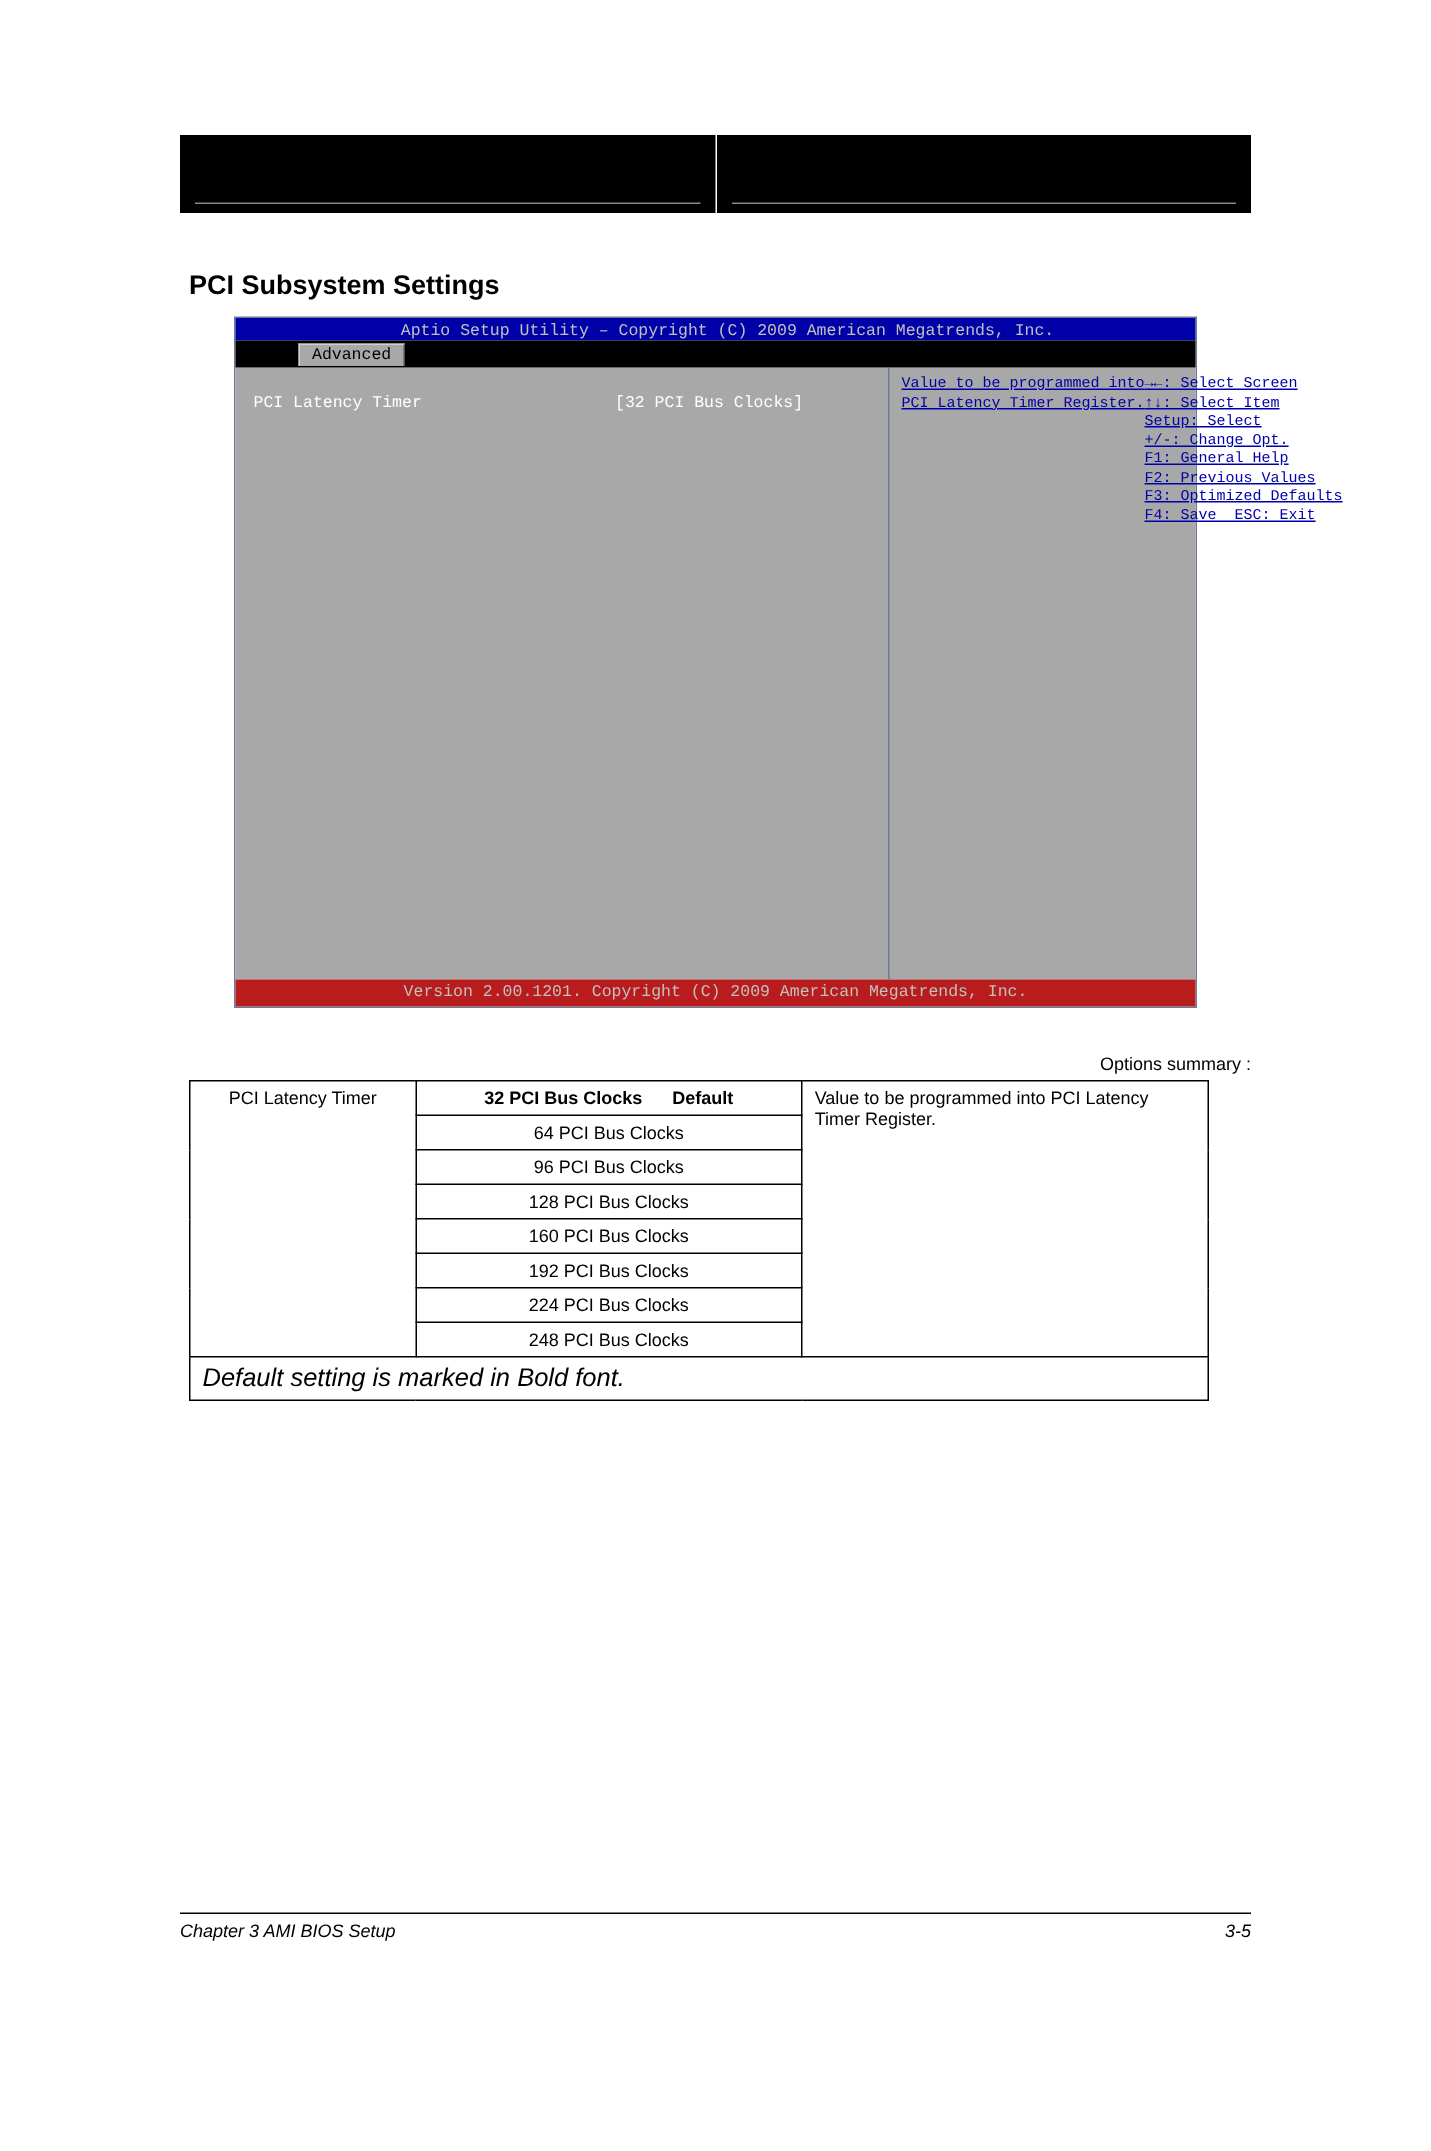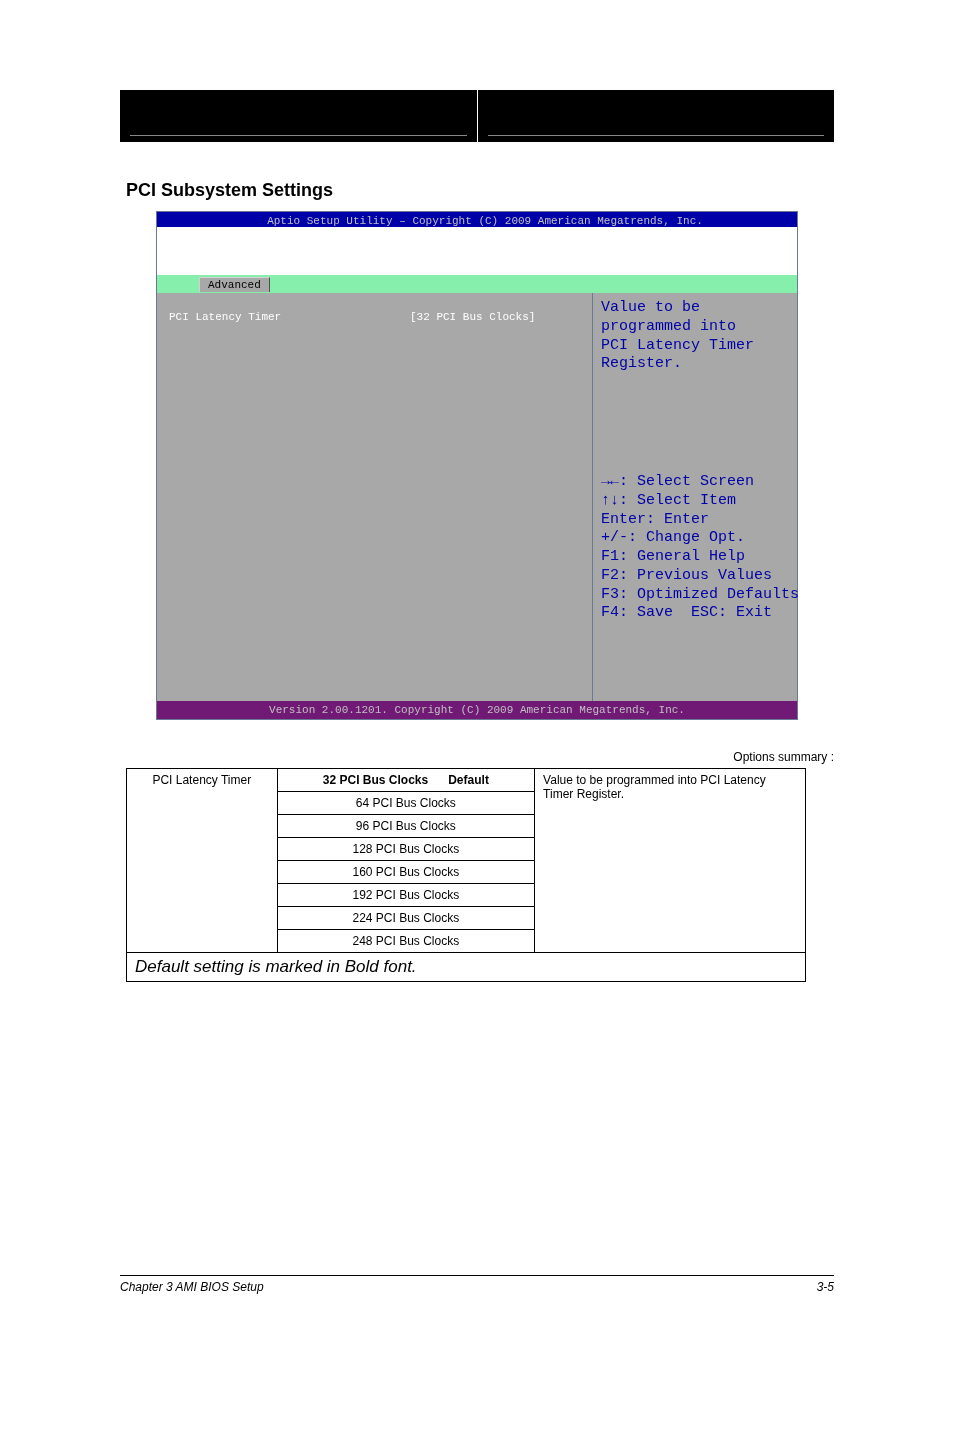--- a/index.html
+++ b/index.html
@@ -78,25 +78,24 @@
     font-size: 11px;
   }
   .bios-titlebar {
     background: #0000a8;
     color: #c0c0c0;
     text-align: center;
     padding: 3px 0 0 16px;
     font-size: 11px;
   }
   .bios-tabbar {
-    background: #86efac;
+    background: #000000;
     padding: 2px 4px 0 42px;
     height: 18px;
     position: relative;
-    margin-top: 48px;
   }
   .bios-tab {
     display: inline-block;
     background: #a8a8a8;
     color: #000;
     padding: 1px 8px 1px 8px;
     font-size: 11px;
     border-top: 1px solid #d0d0d0;
     border-left: 1px solid #d0d0d0;
     border-right: 1px solid #505050;
@@ -116,36 +115,36 @@
     display: flex;
     color: #ffffff;
     font-size: 11px;
   }
   .bios-row-label { flex: 1; }
   .bios-row-value { width: 170px; }
   .bios-right {
     width: 204px;
     padding: 6px 8px 8px 8px;
     display: flex;
-    flex-direction: column;
     color: #0000a8;
-    font-size: 15px;
+    font-size: 10px;
     line-height: 1.25;
+    text-decoration: underline;
   }
   .bios-help-top {
     flex: 0 0 auto;
   }
   .bios-help-spacer { flex: 1; }
   .bios-hotkeys {
     flex: 0 0 auto;
     margin-bottom: 70px;
   }
   .bios-hotkeys div { white-space: pre; }
   .bios-footer {
-    background: #701a75;
+    background: #b91c1c;
     color: #c0c0c0;
     text-align: center;
     padding: 3px 0;
     font-size: 11px;
   }
 
   
   .opts-title {
     font-size: 12px;
     margin: 30px 0 4px 6px;
@@ -222,21 +221,21 @@
       </div>
       <div class="bios-right">
         <div class="bios-help-top">
           <div>Value to be programmed into</div>
           <div>PCI Latency Timer Register.</div>
         </div>
         <div class="bios-help-spacer"></div>
         <div class="bios-hotkeys">
           <div>→←: Select Screen</div>
           <div>↑↓: Select Item</div>
-          <div>Enter: Enter</div>
+          <div>Setup: Select</div>
           <div>+/-: Change Opt.</div>
           <div>F1: General Help</div>
           <div>F2: Previous Values</div>
           <div>F3: Optimized Defaults</div>
           <div>F4: Save  ESC: Exit</div>
         </div>
       </div>
     </div>
     <div class="bios-footer">Version 2.00.1201. Copyright (C) 2009 American Megatrends, Inc.</div>
   </div>

